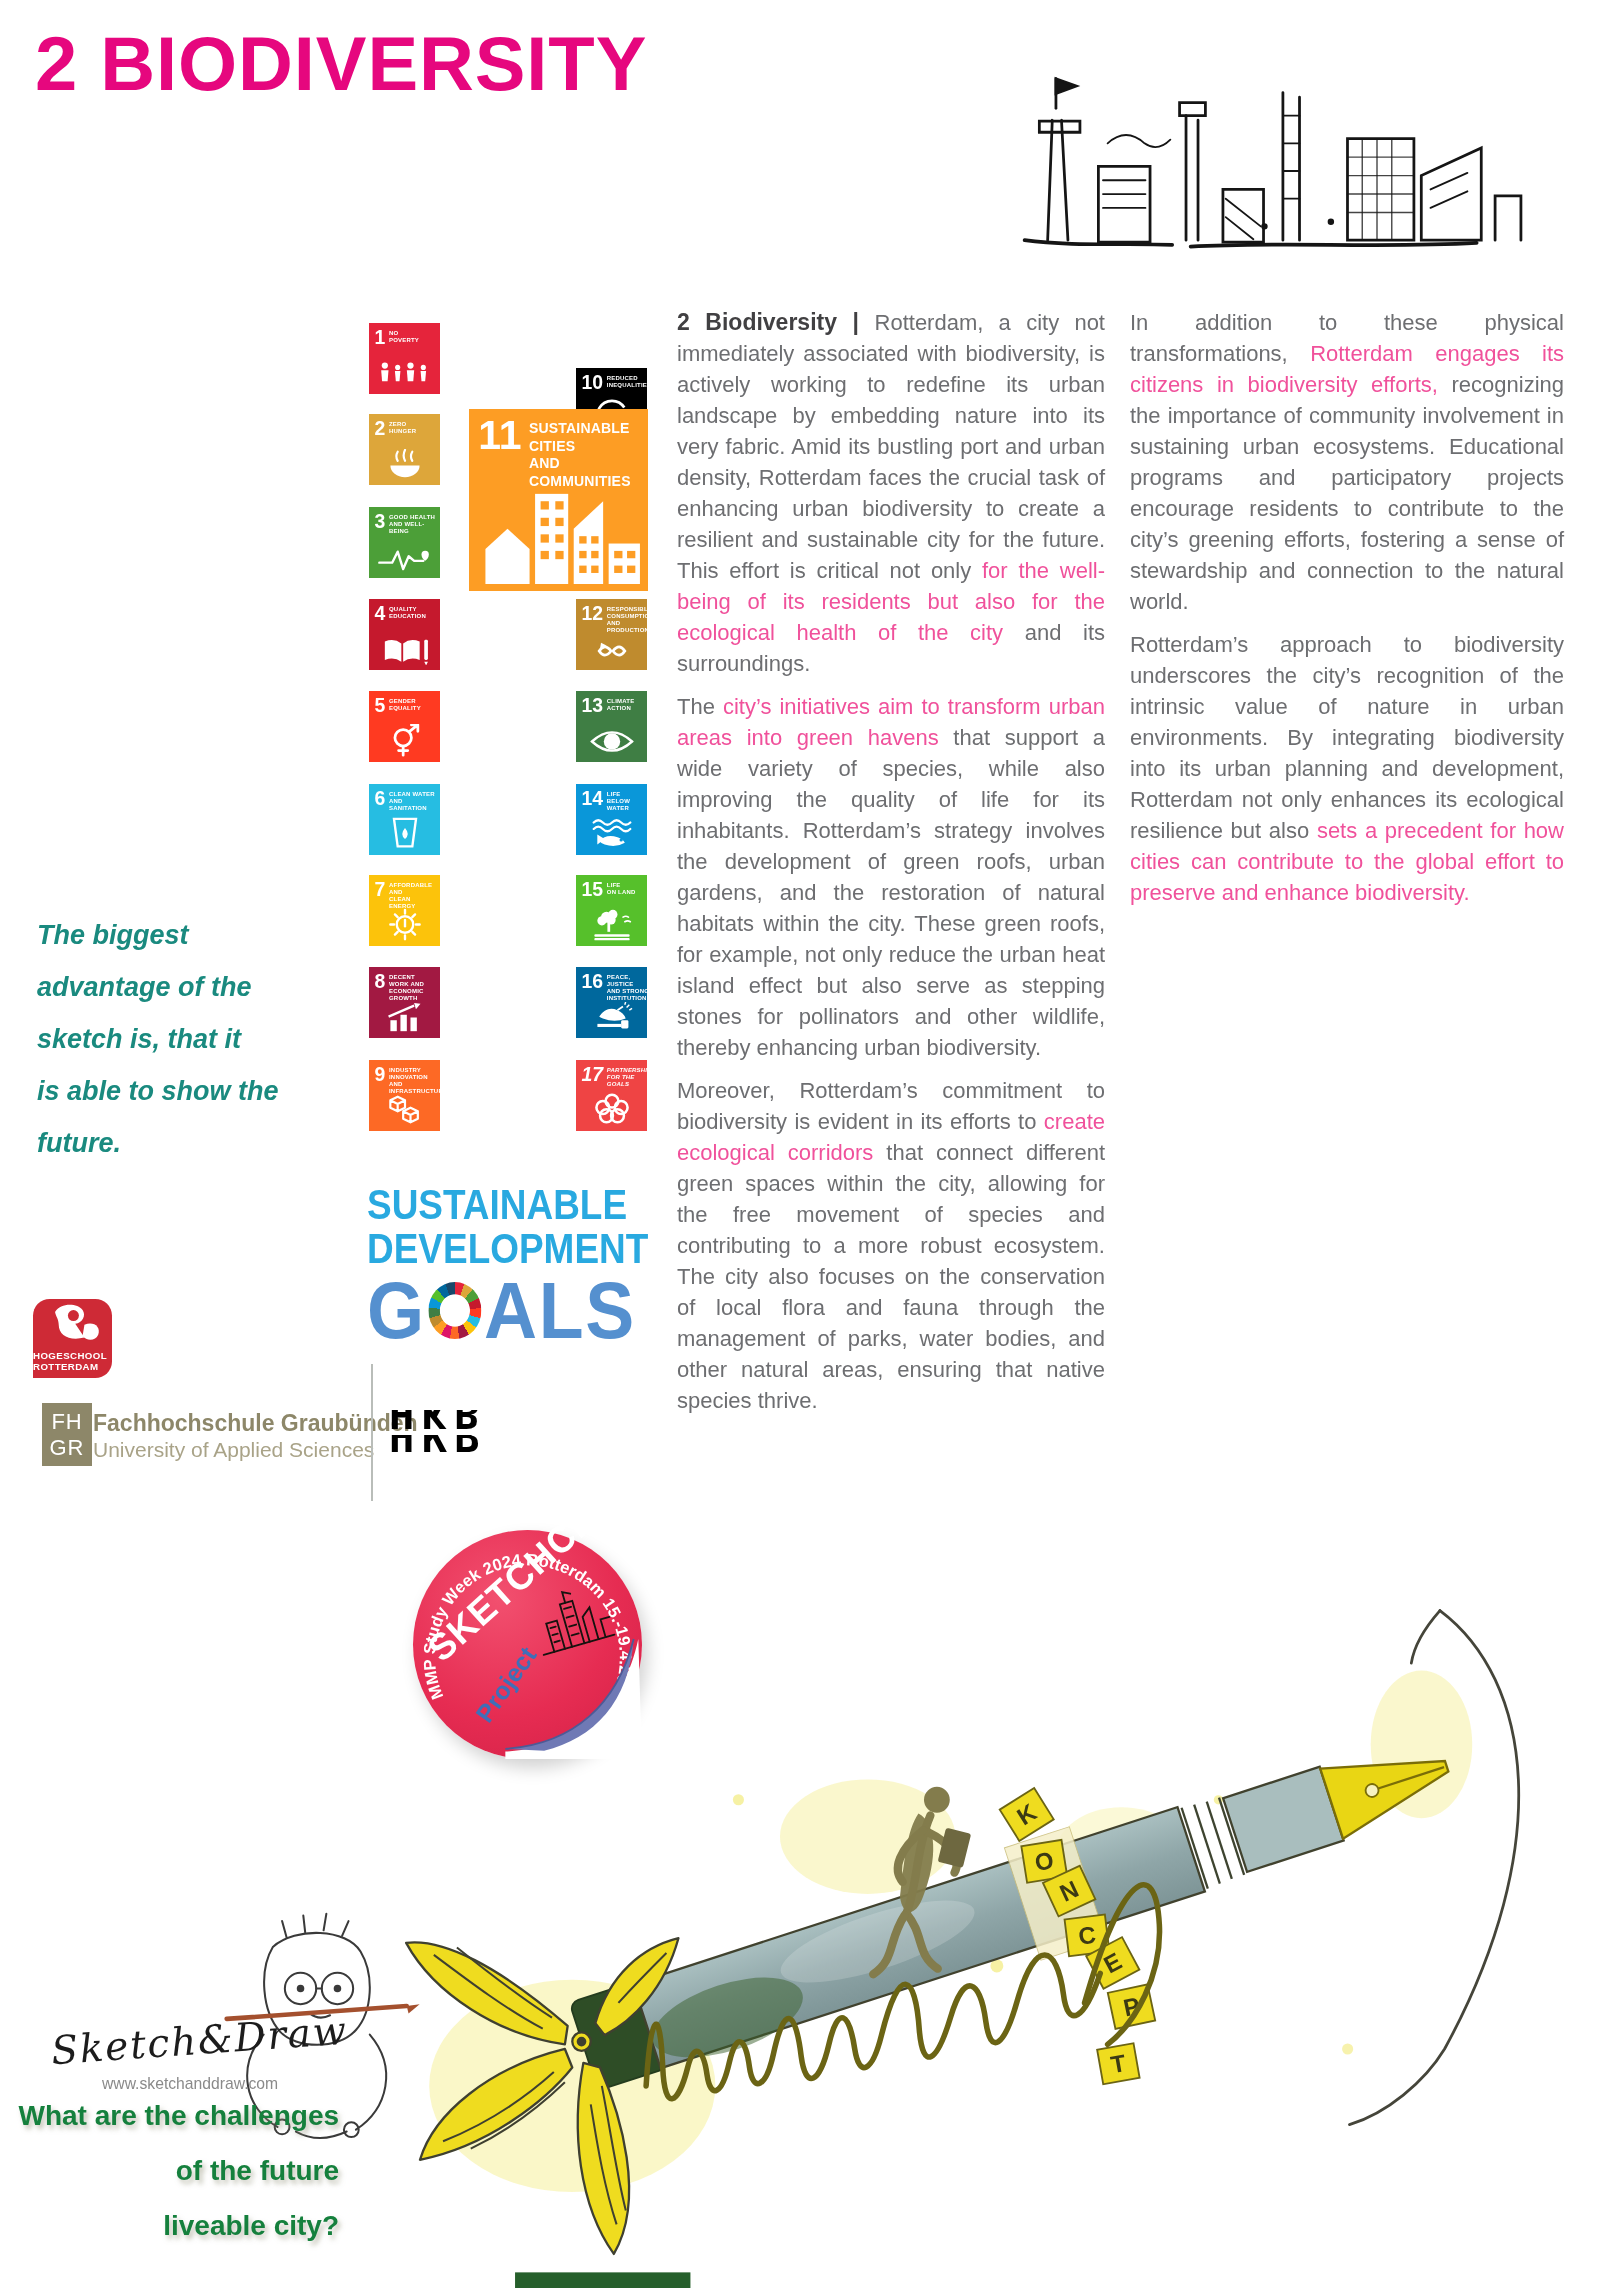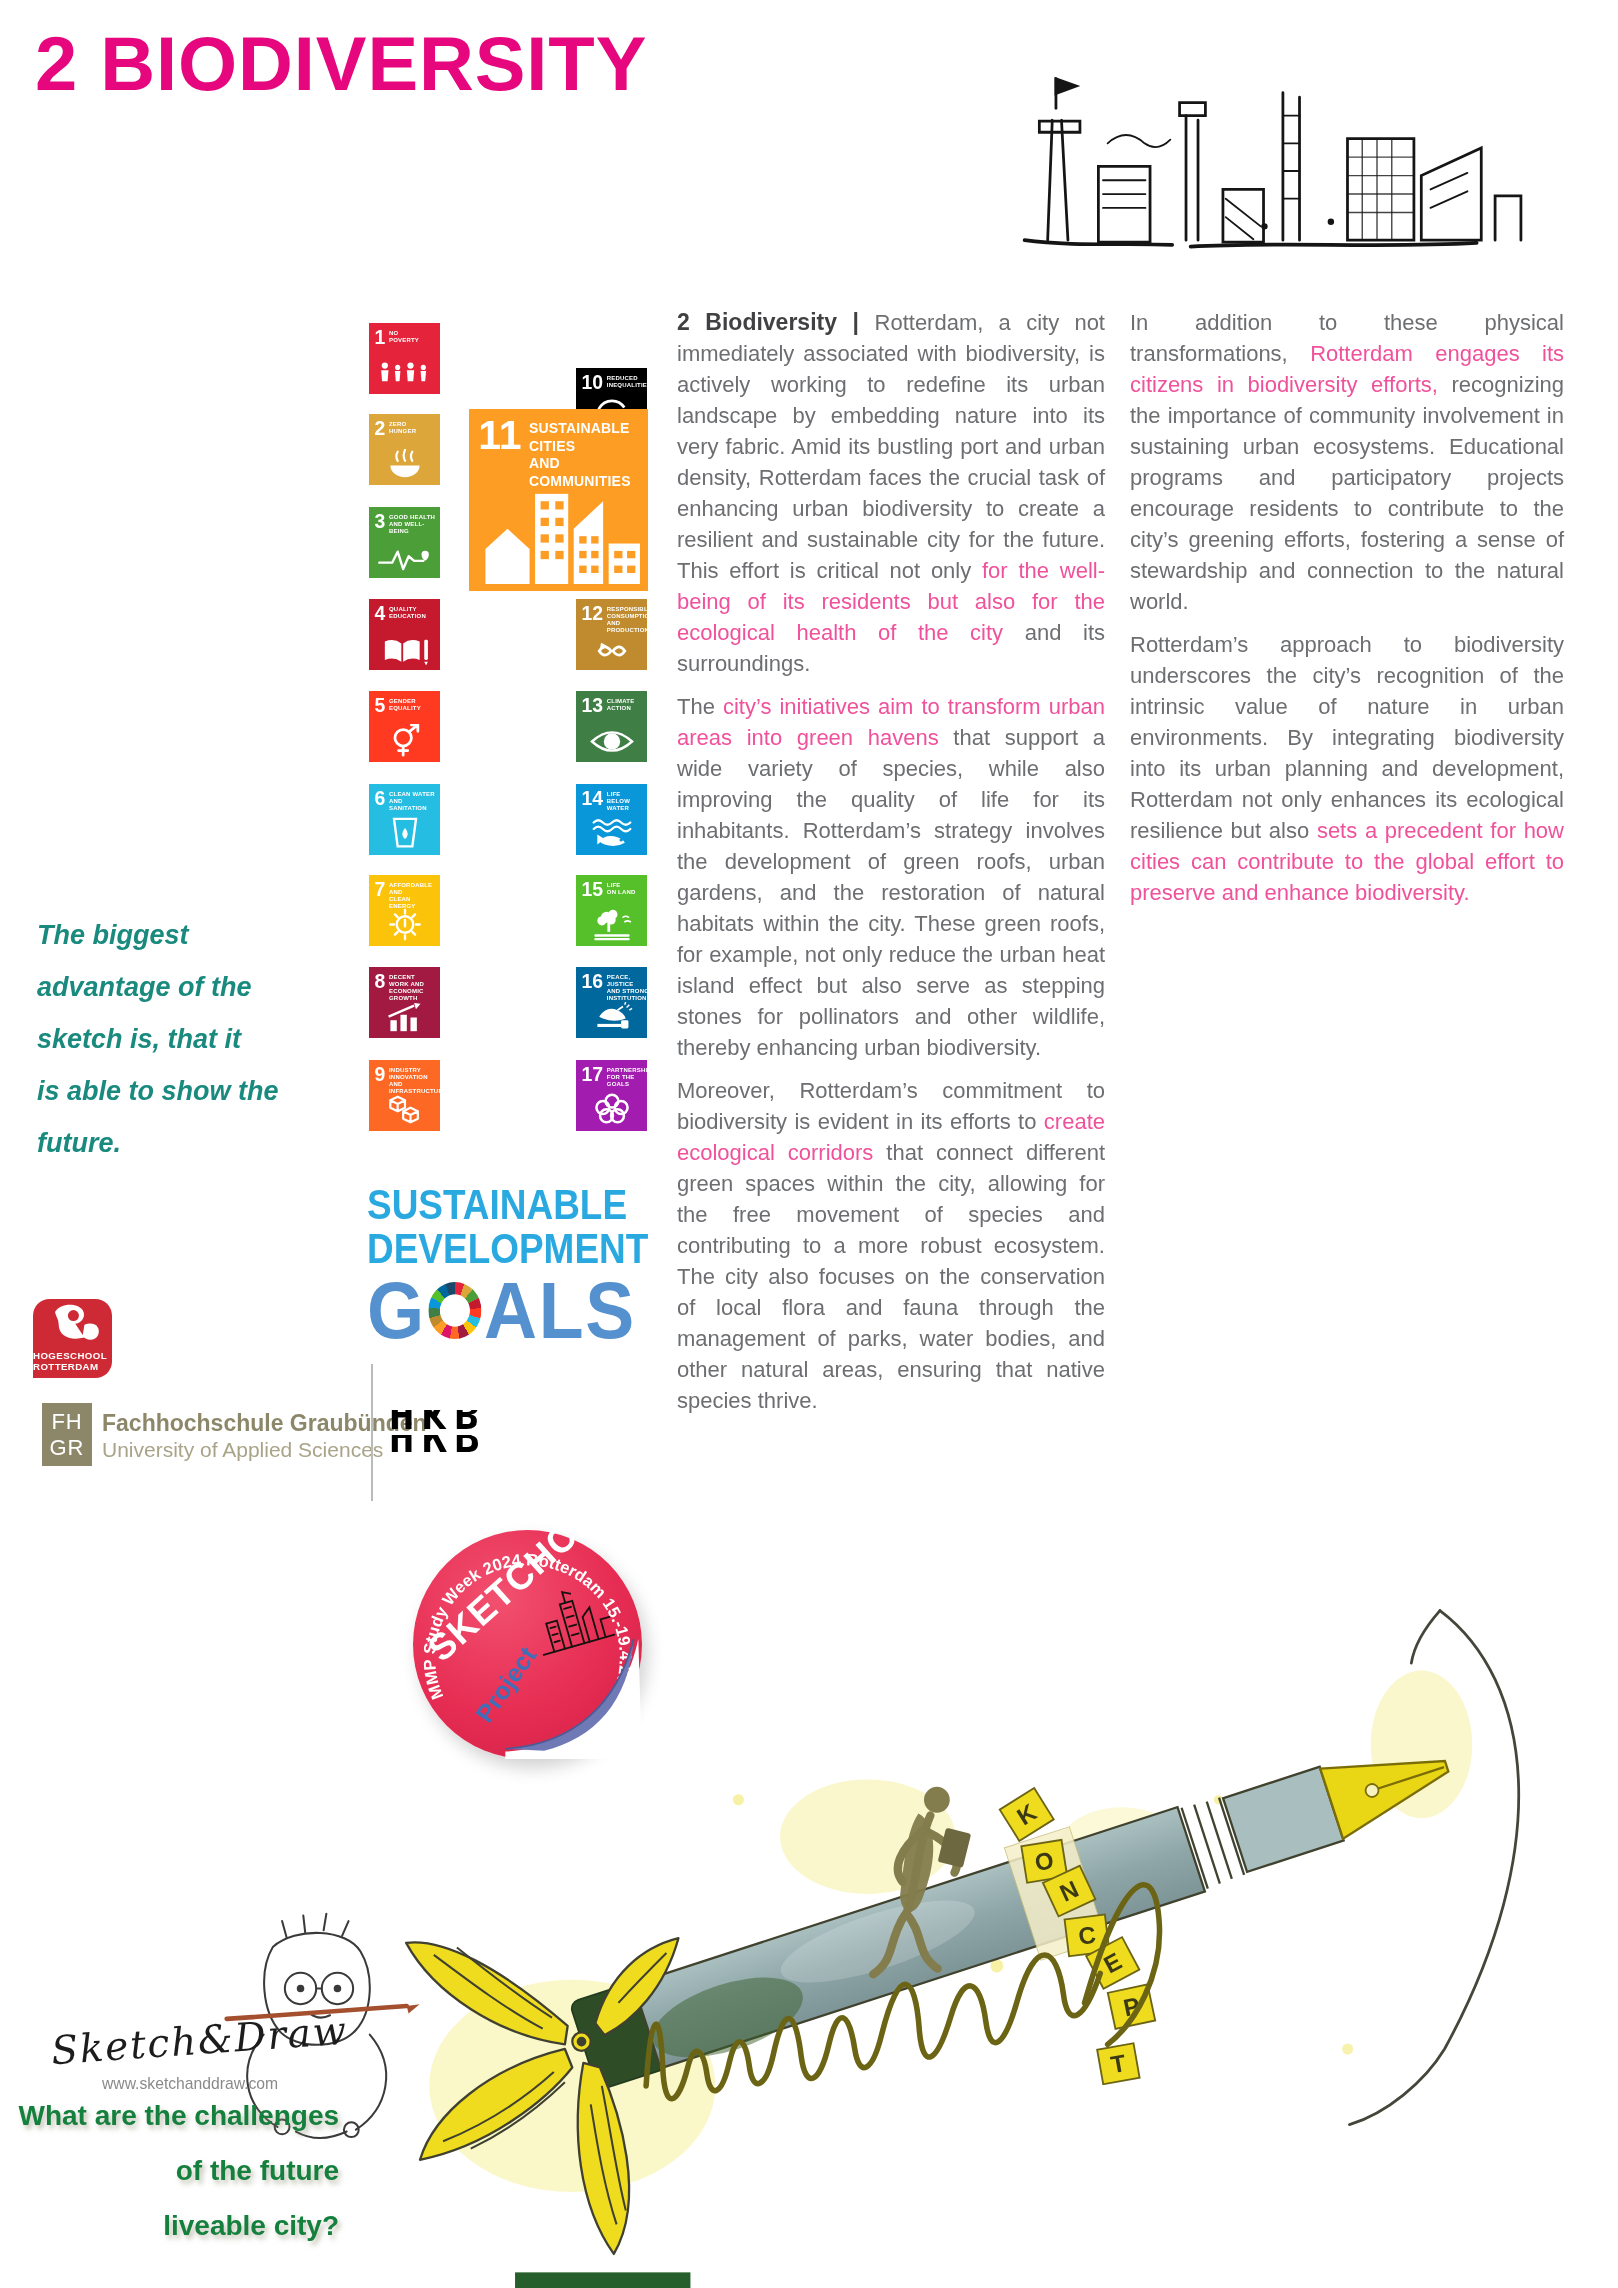--- a/index.html
+++ b/index.html
@@ -54,21 +54,21 @@
   .col1{left:677px;width:428px;}
   .col2{left:1130px;width:434px;}
   .col p{margin:0 0 12px 0;}
   .lead{font-weight:bold;color:#414042;font-size:23px;}
   .pink{color:#F0519B;}
   
   .hr-logo{position:absolute;left:33px;top:1299px;width:79px;height:79px;background:#CE2A36;
            border-radius:16.6px 16.6px 16.6px 0;color:#fff;text-align:left;}
   .hr-text{font-size:9.7px;font-weight:bold;line-height:11px;letter-spacing:0.4px;
            white-space:pre-line;margin-top:1.8px;}
-  .fhgr{position:absolute;left:42px;top:1403px;display:flex;align-items:flex-start;gap:10px;justify-content:space-between;}
+  .fhgr{position:absolute;left:42px;top:1403px;display:flex;align-items:flex-start;gap:1px;justify-content:space-between;}
   .fhgr-mark{width:50px;height:63px;background:#8D8769;color:#fff;font-size:22px;line-height:26px;
              font-weight:normal;text-align:center;padding-top:5.5px;box-sizing:border-box;
              white-space:pre-line;letter-spacing:0.9px;}
   .fhgr-name{font-size:23px;font-weight:bold;color:#8D8769;line-height:28px;padding-top:5.5px;}
   .fhgr-sub{font-size:21px;color:#A9A388;line-height:26px;}
   .logo-divider{position:absolute;left:371px;top:1364px;width:1.8px;height:137px;background:#b9bdb9;}
   .hkb{position:absolute;left:389px;top:1410px;color:#000;}
   .hkb-row{height:23px;overflow:hidden;width:120px;}
   .hkb-row span{display:block;font-size:42px;font-weight:bold;letter-spacing:7.4px;
                 font-family:"DejaVu Sans Mono",monospace;}
@@ -348,21 +348,21 @@
     <svg class="sdg-icon" width="55" height="31" viewBox="0 0 60 34">
         <path d="M16,16 q8,-12 20,-7 q7,3 9,9 q-12,5 -25,0 q-3,-1 -4,-2 z" fill="#fff"></path>
         <path d="M36,9 l6,-4" stroke="#fff" stroke-width="2"></path>
         <rect x="14" y="24" width="26" height="3.4" fill="#fff"></rect>
         <rect x="40" y="20" width="8" height="9" rx="1.5" fill="#fff"></rect>
         <g stroke="#fff" stroke-width="1.6">
           <path d="M46,6 l3,-3 M49,9 l3,-2 M44,3 l1,-3"></path>
         </g>
       </svg>
   </div>
-  <div class="sdg-tile pos17" style="background-color: #a21caf;">
+  <div class="sdg-tile pos17" style="background-color: #ef4444; font-style: italic;">
     <div class="sdg-head">
         <span class="sdg-num">17</span>
         <span class="sdg-label">PARTNERSHIPS
 FOR THE GOALS</span>
       </div>
     <svg class="sdg-icon" width="55" height="37" viewBox="0 0 60 40">
         <g fill="none" stroke="#fff" stroke-width="2.8">
           <circle cx="30" cy="13" r="7"></circle>
           <circle cx="20" cy="20" r="7"></circle>
           <circle cx="40" cy="20" r="7"></circle>

